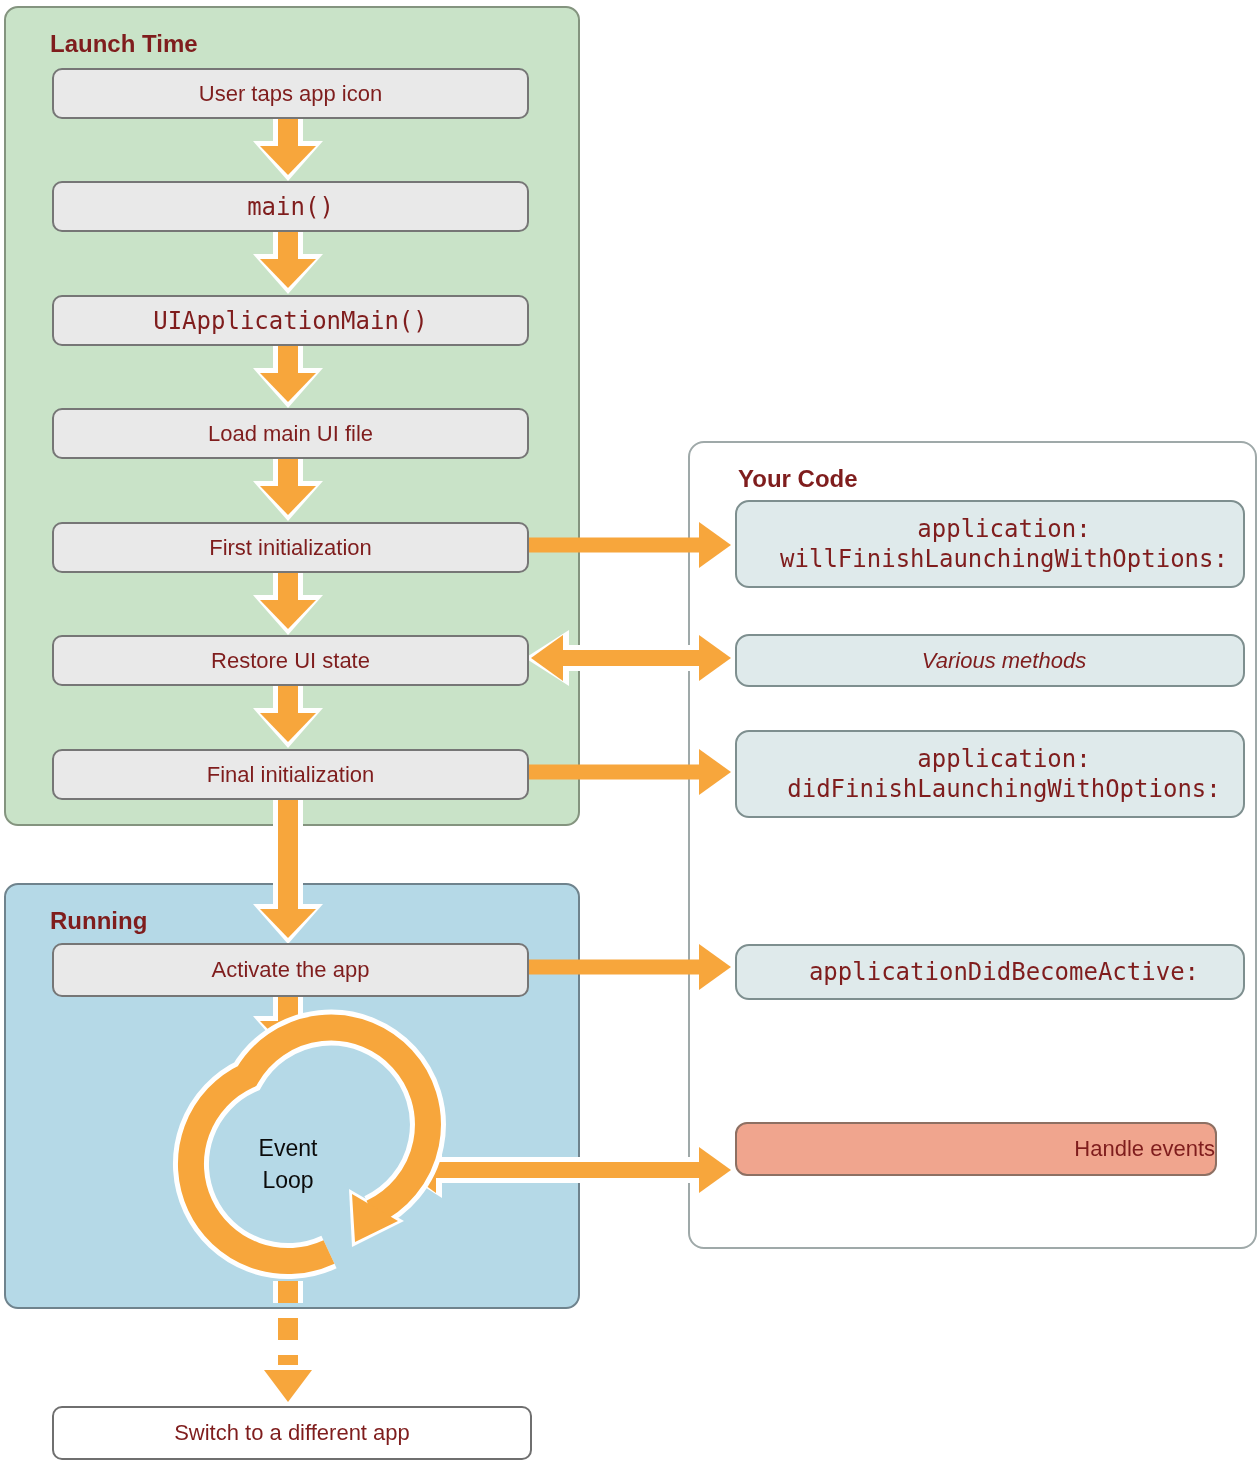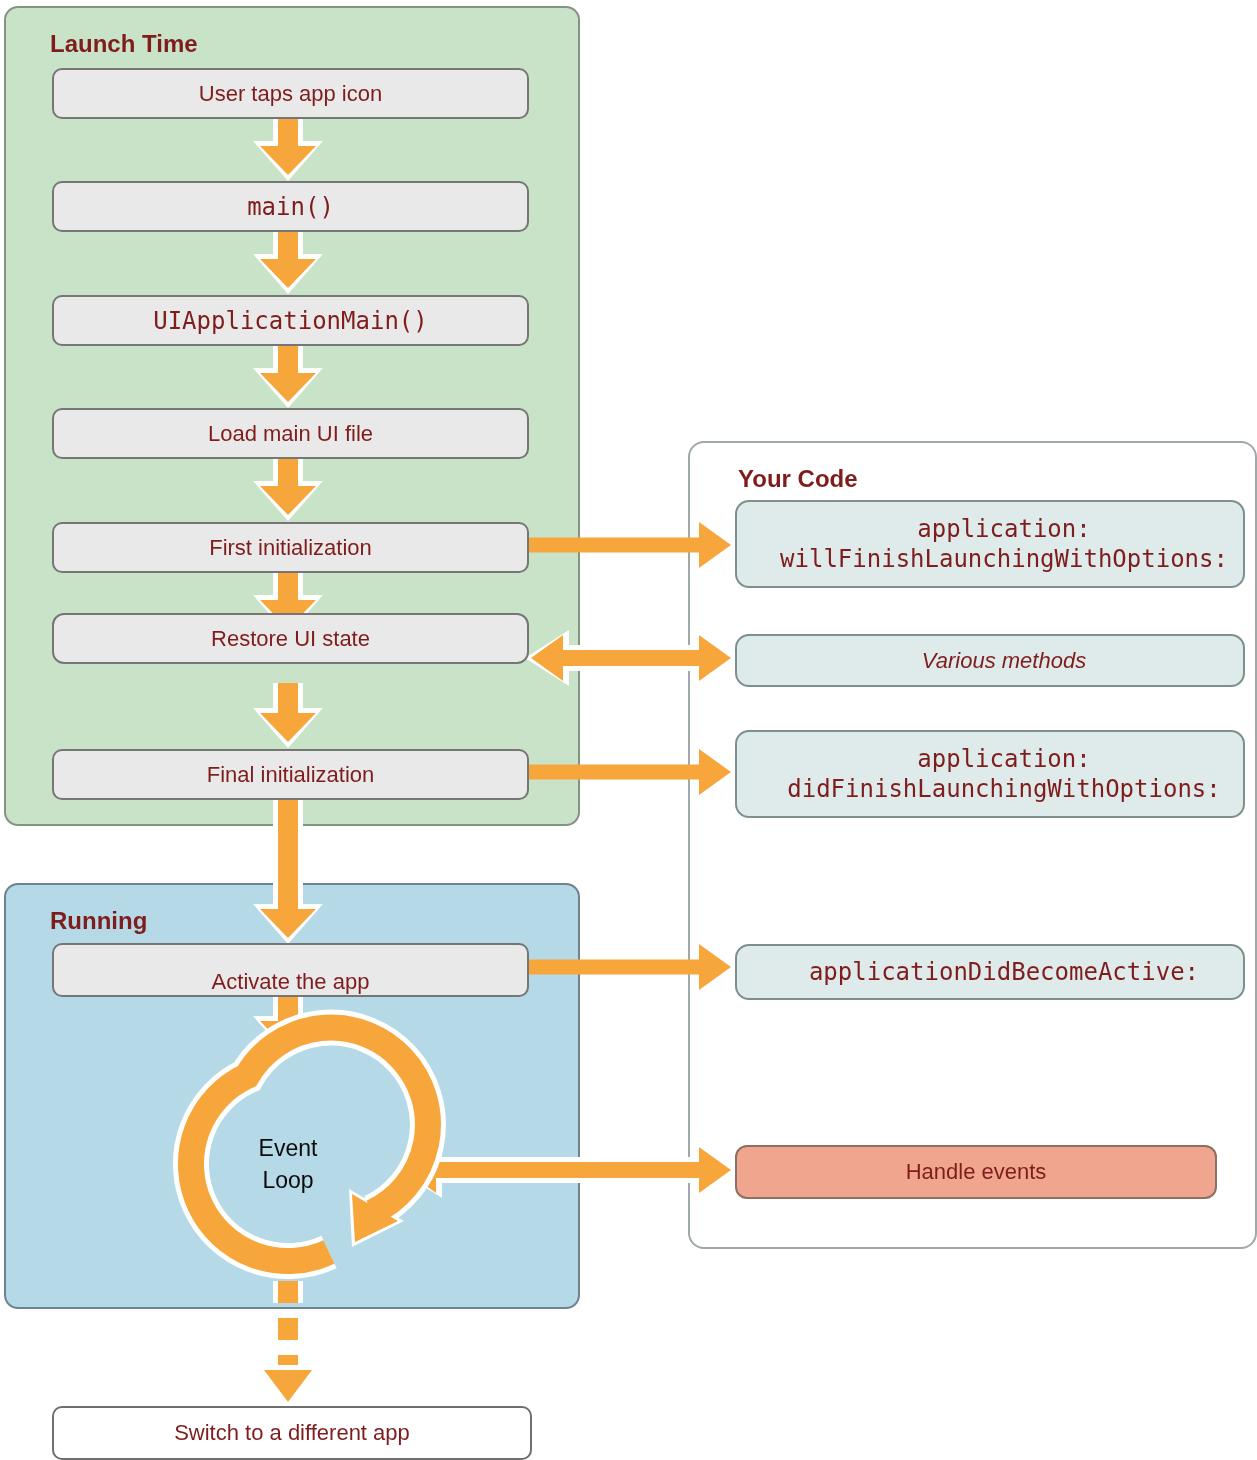--- a/index.html
+++ b/index.html
@@ -138,28 +138,28 @@
   </div>
   <div class="box box-gray mono" style="left:52px;top:295px;width:473px;height:47px;">
     <span>UIApplicationMain()</span>
   </div>
   <div class="box box-gray" style="left:52px;top:408px;width:473px;height:47px;">
     <span>Load main UI file</span>
   </div>
   <div class="box box-gray" style="left:52px;top:522px;width:473px;height:47px;">
     <span>First initialization</span>
   </div>
-  <div class="box box-gray" style="left:52px;top:613px;width:473px;height:47px;border-radius:12px;">
+  <div class="box box-gray" style="left:52px;top:635px;width:473px;height:47px;">
     <span>Restore UI state</span>
   </div>
   <div class="box box-gray" style="left:52px;top:749px;width:473px;height:47px;">
     <span>Final initialization</span>
   </div>
 
-  <div class="box box-gray" style="left:52px;top:943px;width:473px;height:50px;justify-content:flex-end;">
+  <div class="box box-gray" style="left:52px;top:943px;width:473px;height:50px;">
     <span>Activate the app</span>
   </div>
   <div class="loop-label">
     <span style="display:block">Event</span>
     <span style="display:block">Loop</span>
   </div>
 
   <div class="box box-teal mono" style="left:735px;top:500px;width:478px;height:84px;">
     <span class="ln">application:</span>
     <span class="ln">willFinishLaunchingWithOptions:</span>
@@ -167,21 +167,21 @@
   <div class="box box-teal" style="left:735px;top:634px;width:478px;height:49px;font-style:italic;">
     <span>Various methods</span>
   </div>
   <div class="box box-teal mono" style="left:735px;top:730px;width:478px;height:84px;">
     <span class="ln">application:</span>
     <span class="ln">didFinishLaunchingWithOptions:</span>
   </div>
   <div class="box box-teal mono" style="left:735px;top:944px;width:478px;height:52px;">
     <span>applicationDidBecomeActive:</span>
   </div>
-  <div class="box box-salmon" style="left:735px;top:1145px;width:478px;height:50px;">
+  <div class="box box-salmon" style="left:735px;top:1122px;width:478px;height:50px;align-items:flex-end;">
     <span>Handle events</span>
   </div>
 
   <div class="box box-plain" style="left:52px;top:1406px;width:476px;height:50px;">
     <span>Switch to a different app</span>
   </div>
 
 </div>
 
 </body></html>

